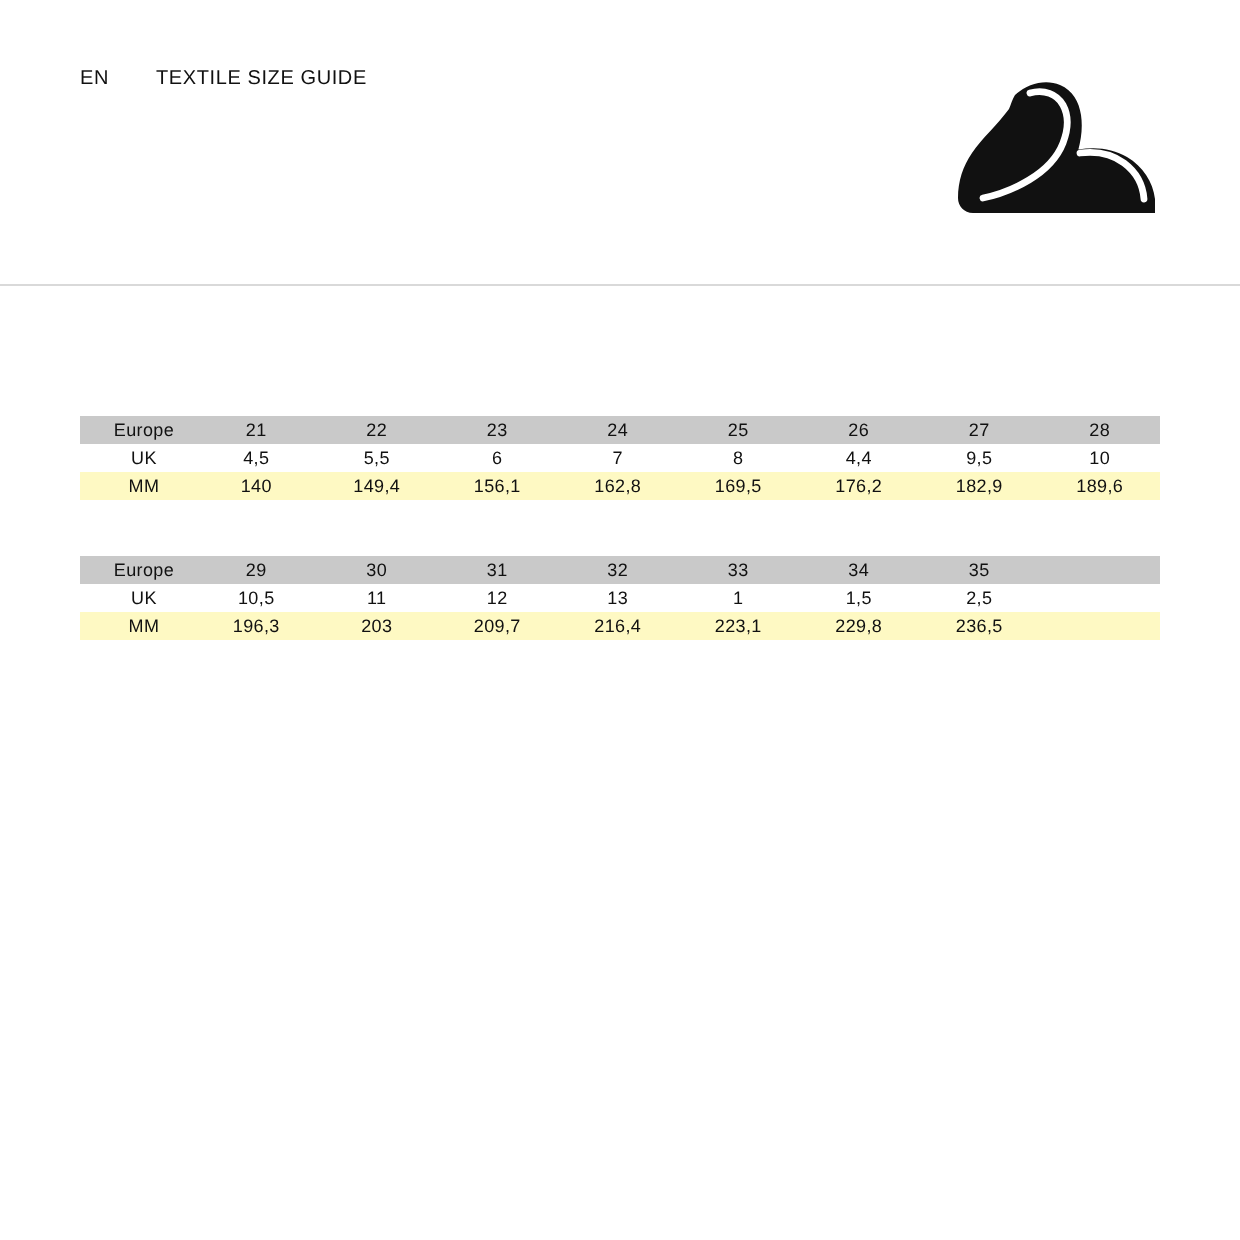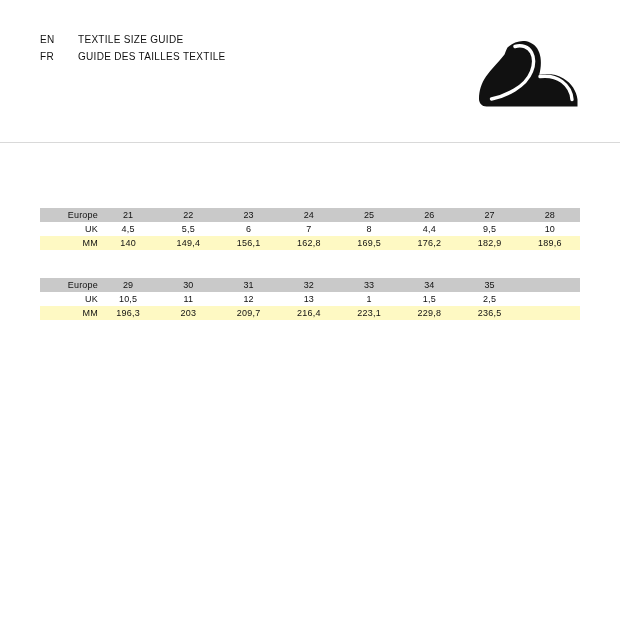--- a/index.html
+++ b/index.html
@@ -103,21 +103,21 @@
   .size-table td {
     font-size: 9px;
     letter-spacing: 0.2px;
     color: #111111;
     height: 14px;
     padding: 0;
     text-align: center;
     vertical-align: middle;
   }
   .size-table td.row-label {
-    text-align: right;
+    text-align: center;
     padding-left: 6px;
     width: 52px;
   }
   .size-table tr.row-head td {
     background: #c9c9c9;
   }
   .size-table tr.row-alt td {
     background: #ffffff;
   }
   .size-table tr.row-shade td {
@@ -128,24 +128,20 @@
 <body>
 
 <div class="page">
 
   <div class="header">
     <table class="lang-table">
       <tbody>
         <tr>
           <td class="lang-code">EN</td>
           <td class="lang-label">TEXTILE SIZE GUIDE</td>
-        </tr>
-        <tr>
-          <td class="lang-code">FR</td>
-          <td class="lang-label">GUIDE DES TAILLES TEXTILE</td>
         </tr>
       </tbody>
     </table>
   </div>
 
   <div class="shoe-icon">
     <svg viewBox="0 0 120 78" width="120" height="78" xmlns="http://www.w3.org/2000/svg" aria-hidden="true">
       <path fill="#111111" d="M41.5 9.5 C48 3.5 57 1.5 64 4.5 C70.5 7.3 73.5 13 74.5 19.5
                C75.4 25.6 74.6 31.5 73.2 36.8 C81.5 35.2 90.5 36.2 97.5 40.5
                C105.5 45.3 110.5 53 111.5 61.5 L111.5 68.5 L20.5 68.5

